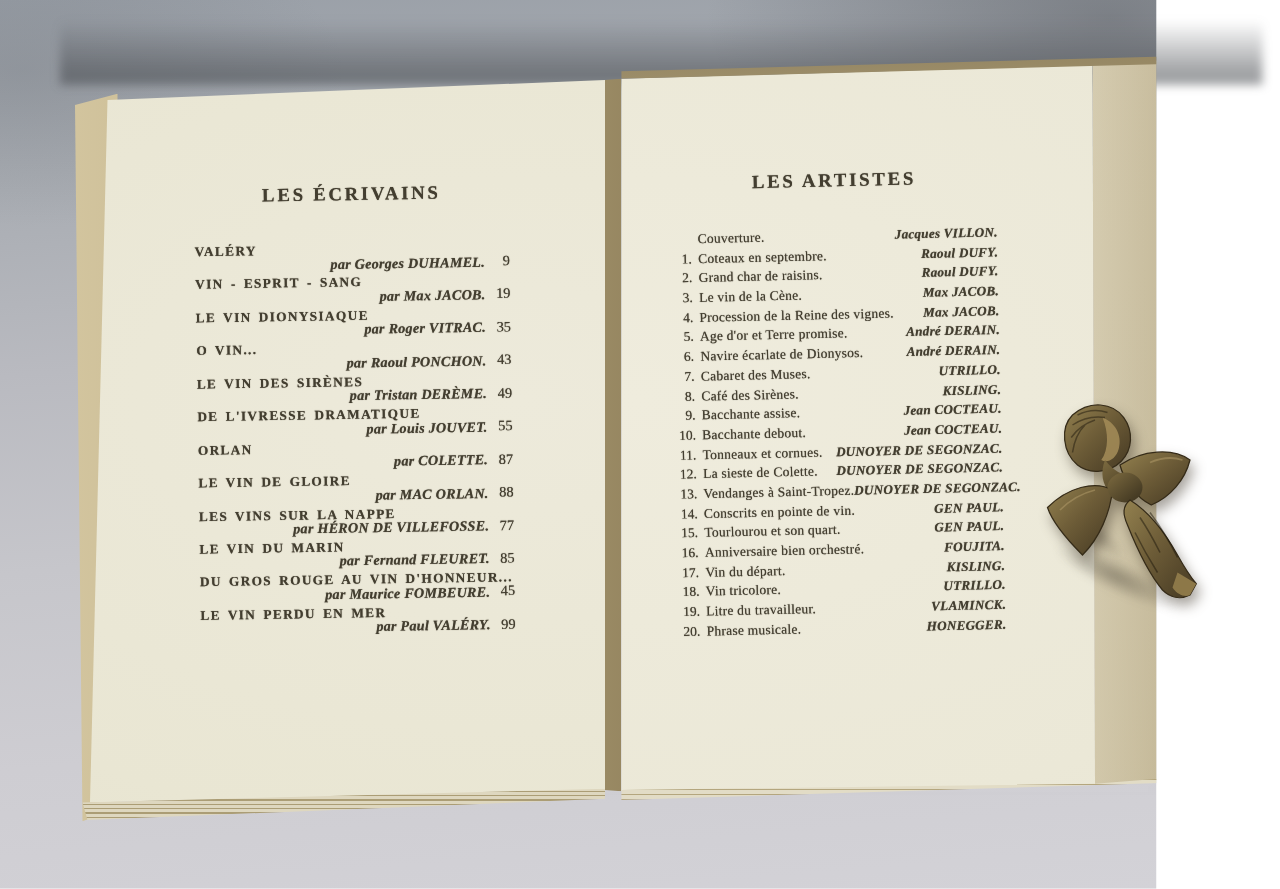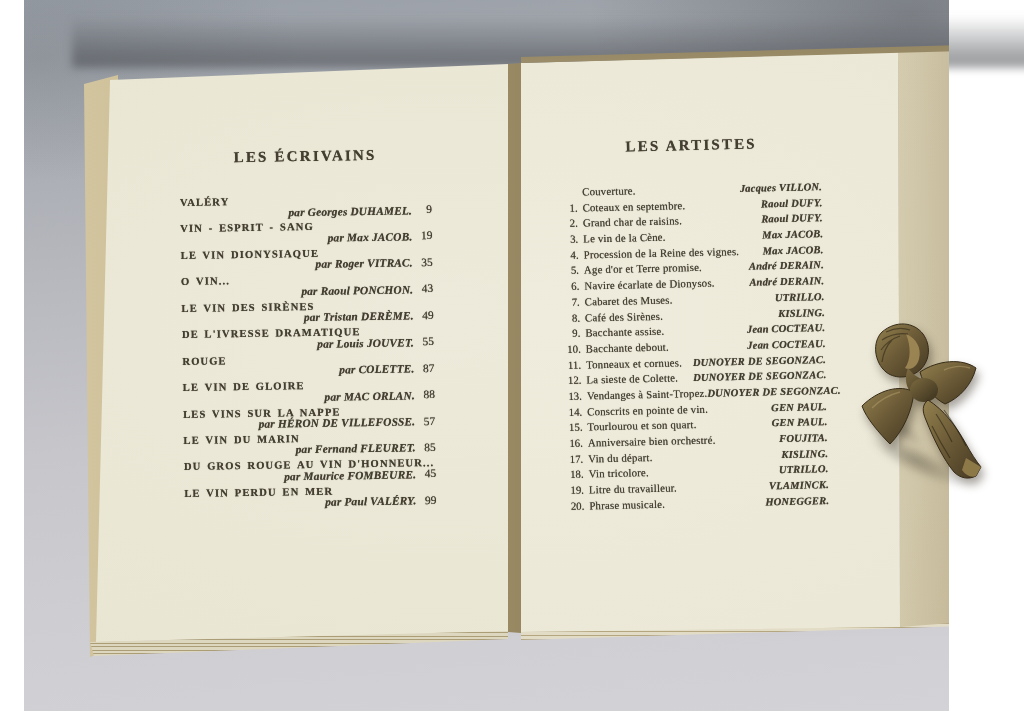--- a/index.html
+++ b/index.html
@@ -1,18 +1,18 @@
 <!DOCTYPE html>
 <html><head>
 <meta charset="utf-8">
 <style>
   html,body{margin:0;padding:0;}
   body{width:1024px;height:711px;overflow:hidden;font-family:"Liberation Serif","DejaVu Serif",serif;}
   .scene{position:relative;width:925px;height:711px;
-    background:linear-gradient(175deg,#999fa7 0%,#a8acb2 18%,#b9bac0 38%,#c6c6cb 58%,#cecdd2 78%,#d3d2d7 100%);margin-left:24px;}
+    background:linear-gradient(175deg,#999fa7 0%,#a8acb2 18%,#b9bac0 38%,#c6c6cb 58%,#cecdd2 78%,#d3d2d7 100%);}
   .scene::before{content:"";position:absolute;inset:0;pointer-events:none;
     background:radial-gradient(50% 30% at 96% 2%,rgba(60,63,68,.38),transparent 70%),
                radial-gradient(40% 25% at 2% 8%,rgba(90,94,100,.22),transparent 70%);}
   .abs{position:absolute;inset:0;}
 
   .top-shadow{position:absolute;left:48px;top:16px;width:962px;height:52px;
     background:linear-gradient(180deg,rgba(80,83,88,0),rgba(68,71,76,.5) 80%);filter:blur(4px);}
   .bottom-shadow{clip-path:polygon(60px 648px,1008px 616px,1014px 648px,64px 686px);
     background:linear-gradient(180deg,rgba(95,93,90,.38),rgba(120,118,118,.12) 55%,transparent 90%);filter:blur(3px);}
 
@@ -117,33 +117,33 @@
           <span class="t">LE VIN DES SIRÈNES</span>
           <span class="a">par Tristan DERÈME.</span>
           <span class="n">49</span>
         </div>
         <div class="toc-entry">
           <span class="t">DE L'IVRESSE DRAMATIQUE</span>
           <span class="a">par Louis JOUVET.</span>
           <span class="n">55</span>
         </div>
         <div class="toc-entry">
-          <span class="t">ROUGE</span>
+          <span class="t">ORLAN</span>
           <span class="a">par COLETTE.</span>
           <span class="n">87</span>
         </div>
         <div class="toc-entry">
           <span class="t">LE VIN DE GLOIRE</span>
           <span class="a">par MAC ORLAN.</span>
           <span class="n">88</span>
         </div>
         <div class="toc-entry">
           <span class="t">LES VINS SUR LA NAPPE</span>
           <span class="a">par HÉRON DE VILLEFOSSE.</span>
-          <span class="n">57</span>
+          <span class="n">77</span>
         </div>
         <div class="toc-entry">
           <span class="t">LE VIN DU MARIN</span>
           <span class="a">par Fernand FLEURET.</span>
           <span class="n">85</span>
         </div>
         <div class="toc-entry">
           <span class="t">DU GROS ROUGE AU VIN D'HONNEUR...</span>
           <span class="a">par Maurice FOMBEURE.</span>
           <span class="n">45</span>

